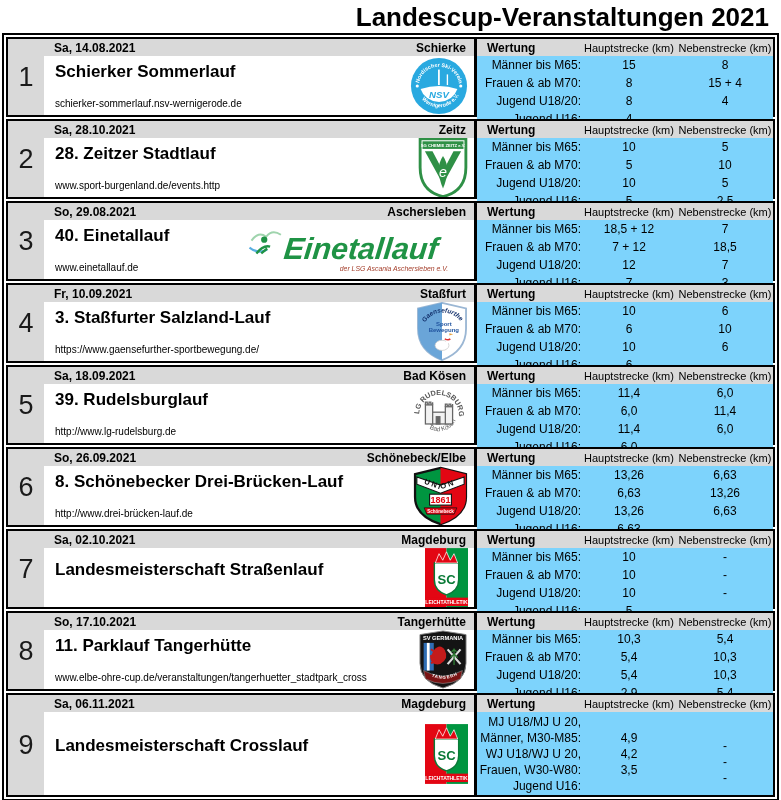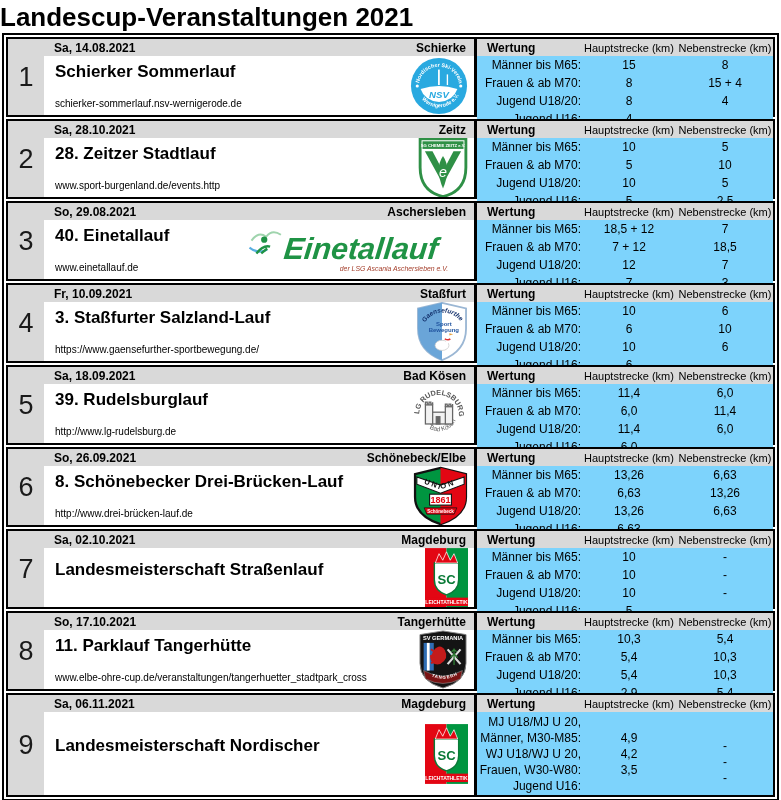--- a/index.html
+++ b/index.html
@@ -2,22 +2,22 @@
 <html><head>
 <meta charset="utf-8">
 <style>
   html,body{margin:0;padding:0;}
   body{
     width:781px;height:800px;background:#fff;overflow:hidden;
     font-family:"Liberation Sans",sans-serif;color:#000;
     -webkit-font-smoothing:antialiased;
   }
   .page-title{
-    text-align:left;font-size:26px;font-weight:bold;
-    margin:3px 0 2px 0;line-height:28px;
+    text-align:right;font-size:26px;font-weight:bold;
+    margin:3px 12px 2px 0;line-height:28px;
   }
   .table-frame{
     margin:0 2px;border:2px solid #000;padding:2px;
     display:flex;flex-direction:column;gap:2px;background:#fff;
   }
   .row{
     display:flex;height:80px;box-sizing:border-box;
     border:2px solid #000;background:#d9d9d9;
   }
   .row.tall{height:104px;}
@@ -573,21 +573,21 @@
 
   <div class="row tall">
     <div class="num">9</div>
     <div class="main">
       <div class="datebar">
         <span>Sa, 06.11.2021</span>
         <span>Magdeburg</span>
       </div>
       <div class="mcontent">
         <div class="etext">
-          <div class="etitle">Landesmeisterschaft Nordischer</div>
+          <div class="etitle">Landesmeisterschaft Crosslauf</div>
           <div class="url"></div>
         </div>
         <div class="elogo">
     <svg viewBox="0 0 46 64" width="43" height="60">
       <rect x="0" y="0" width="23" height="64" fill="#e30613"></rect>
       <rect x="23" y="0" width="23" height="64" fill="#009540"></rect>
       <path d="M10 16 H36 V34 Q36 46 23 50 Q10 46 10 34 Z" fill="#fff" stroke="#0a7a37" stroke-width="1.5"></path>
       <path d="M11 16 L15 6 L19 13 L23 4 L27 13 L31 6 L35 16 Z" fill="#e30613" stroke="#fff" stroke-width="0.8"></path>
       <text x="23" y="38" text-anchor="middle" font-size="14" font-weight="bold" fill="#0a7a37">SC</text>
       <rect x="0" y="53" width="46" height="9" fill="#e30613"></rect>

